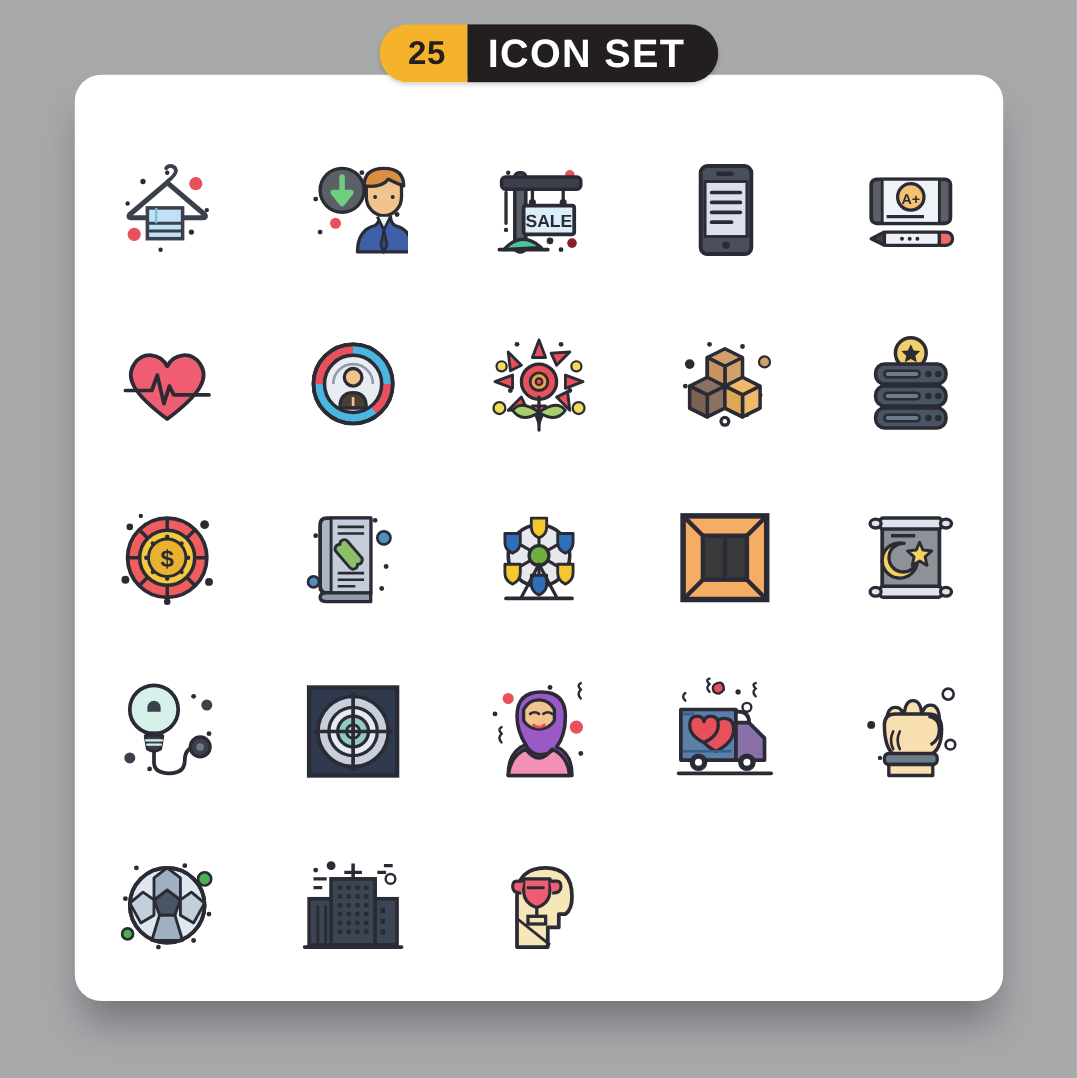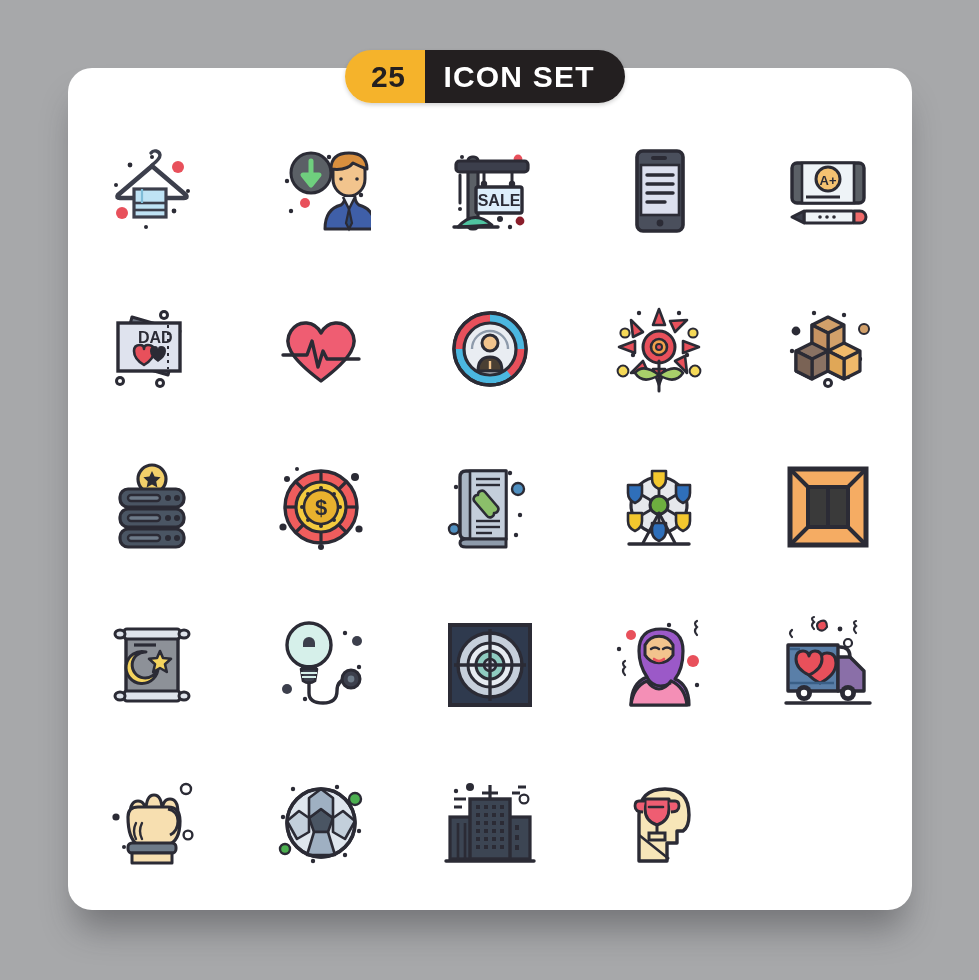--- a/index.html
+++ b/index.html
@@ -18,40 +18,40 @@
     left:68px;top:68px;
     width:844px;height:842px;
     background:#ffffff;
     border-radius:24px;
     box-shadow:0 26px 34px -8px rgba(40,40,45,.40);
   }
 
   
   .banner{
     position:absolute;
-    left:345px;top:50px;
+    left:345px;top:22px;
     height:53px;
     display:flex;align-items:stretch;
     border-radius:27px;
     overflow:hidden;
     z-index:5;
     box-shadow:0 2px 4px rgba(0,0,0,.18);
   }
   .banner-count{
     background:#f5b32b;
     color:#231f20;
     font-size:30px;font-weight:bold;
     display:flex;align-items:center;justify-content:center;
     padding:0 20px 0 26px;
     letter-spacing:.5px;
   }
   .banner-title{
     background:#231f20;
     color:#ffffff;
-    font-size:30px;font-weight:bold;
+    font-size:36px;font-weight:bold;
     display:flex;align-items:center;justify-content:center;
     padding:0 30px 0 18px;
     letter-spacing:1.2px;
   }
 
   
   .grid{
     position:absolute;
     left:68px;top:112px;
     width:844px;height:790px;
@@ -161,36 +161,20 @@
         <line x1="28" y1="56" x2="62" y2="56" stroke="#2b2b35" stroke-width="3"></line>
         <rect x="26" y="70" width="50" height="12" rx="2" fill="#eef3f7" stroke="#2b2b35" stroke-width="3"></rect>
         <path d="M26 70 l-12 6 l12 6 Z" fill="#3c3f4c" stroke="#2b2b35" stroke-width="3" stroke-linejoin="round"></path>
         <path d="M76 70 h6 a6 6 0 0 1 0 12 h-6 Z" fill="#ef6a6a" stroke="#2b2b35" stroke-width="3" stroke-linejoin="round"></path>
         <circle cx="42" cy="76" r="1.8" fill="#2b2b35"></circle>
           <circle cx="49" cy="76" r="1.8" fill="#2b2b35"></circle>
           <circle cx="56" cy="76" r="1.8" fill="#2b2b35"></circle>
       </svg>
     </div>
 
-    <div class="cell">
-      <svg width="100" height="100" viewBox="0 0 100 100">
-        <circle cx="62" cy="16" r="5" fill="#2b2b35"></circle>
-          <circle cx="62" cy="16" r="2" fill="#fff"></circle>
-        <circle cx="18" cy="82" r="5" fill="#2b2b35"></circle>
-          <circle cx="18" cy="82" r="2" fill="#fff"></circle>
-        <circle cx="58" cy="84" r="5" fill="#2b2b35"></circle>
-          <circle cx="58" cy="84" r="2" fill="#fff"></circle>
-        <path d="M30 18 L78 32 L66 76 L18 62 Z" fill="#6d7480" stroke="#2b2b35" stroke-width="3" stroke-linejoin="round"></path>
-        <rect x="16" y="24" width="62" height="48" fill="#dfe3ee" stroke="#2b2b35" stroke-width="3.4"></rect>
-        <text x="36" y="44" font-family="Liberation Sans, sans-serif" font-size="16" font-weight="bold" fill="#2b2b35">DAD</text>
-        <path d="M32 52 q0 -6 6 -6 q4 0 4 4 q0 -4 4 -4 q6 0 6 6 q0 8 -10 14 q-10 -6 -10 -14 Z" fill="#e8505b" stroke="#2b2b35" stroke-width="2.6" stroke-linejoin="round"></path>
-        <path d="M48 52 q0 -5 5 -5 q3 0 3 3 q0 -3 3 -3 q5 0 5 5 q0 6 -8 11 q-8 -5 -8 -11 Z" fill="#2b2b35"></path>
-        <line x1="66" y1="26" x2="66" y2="70" stroke="#2b2b35" stroke-width="2" stroke-dasharray="3 4"></line>
-      </svg>
-    </div>
 
     <div class="cell">
       <svg width="100" height="100" viewBox="0 0 100 100">
         <path d="M50 82 C18 58 12 44 20 32 C28 20 44 22 50 34 C56 22 72 20 80 32 C88 44 82 58 50 82 Z" fill="#ef5d72" stroke="#2b2b35" stroke-width="3.4" stroke-linejoin="round"></path>
         <path d="M12 56 h24 l5 -14 l6 26 l5 -16 l4 8 h32" fill="none" stroke="#2b2b35" stroke-width="3.4" stroke-linejoin="round" stroke-linecap="round"></path>
       </svg>
     </div>
 
     <div class="cell">
       <svg width="100" height="100" viewBox="0 0 100 100">

